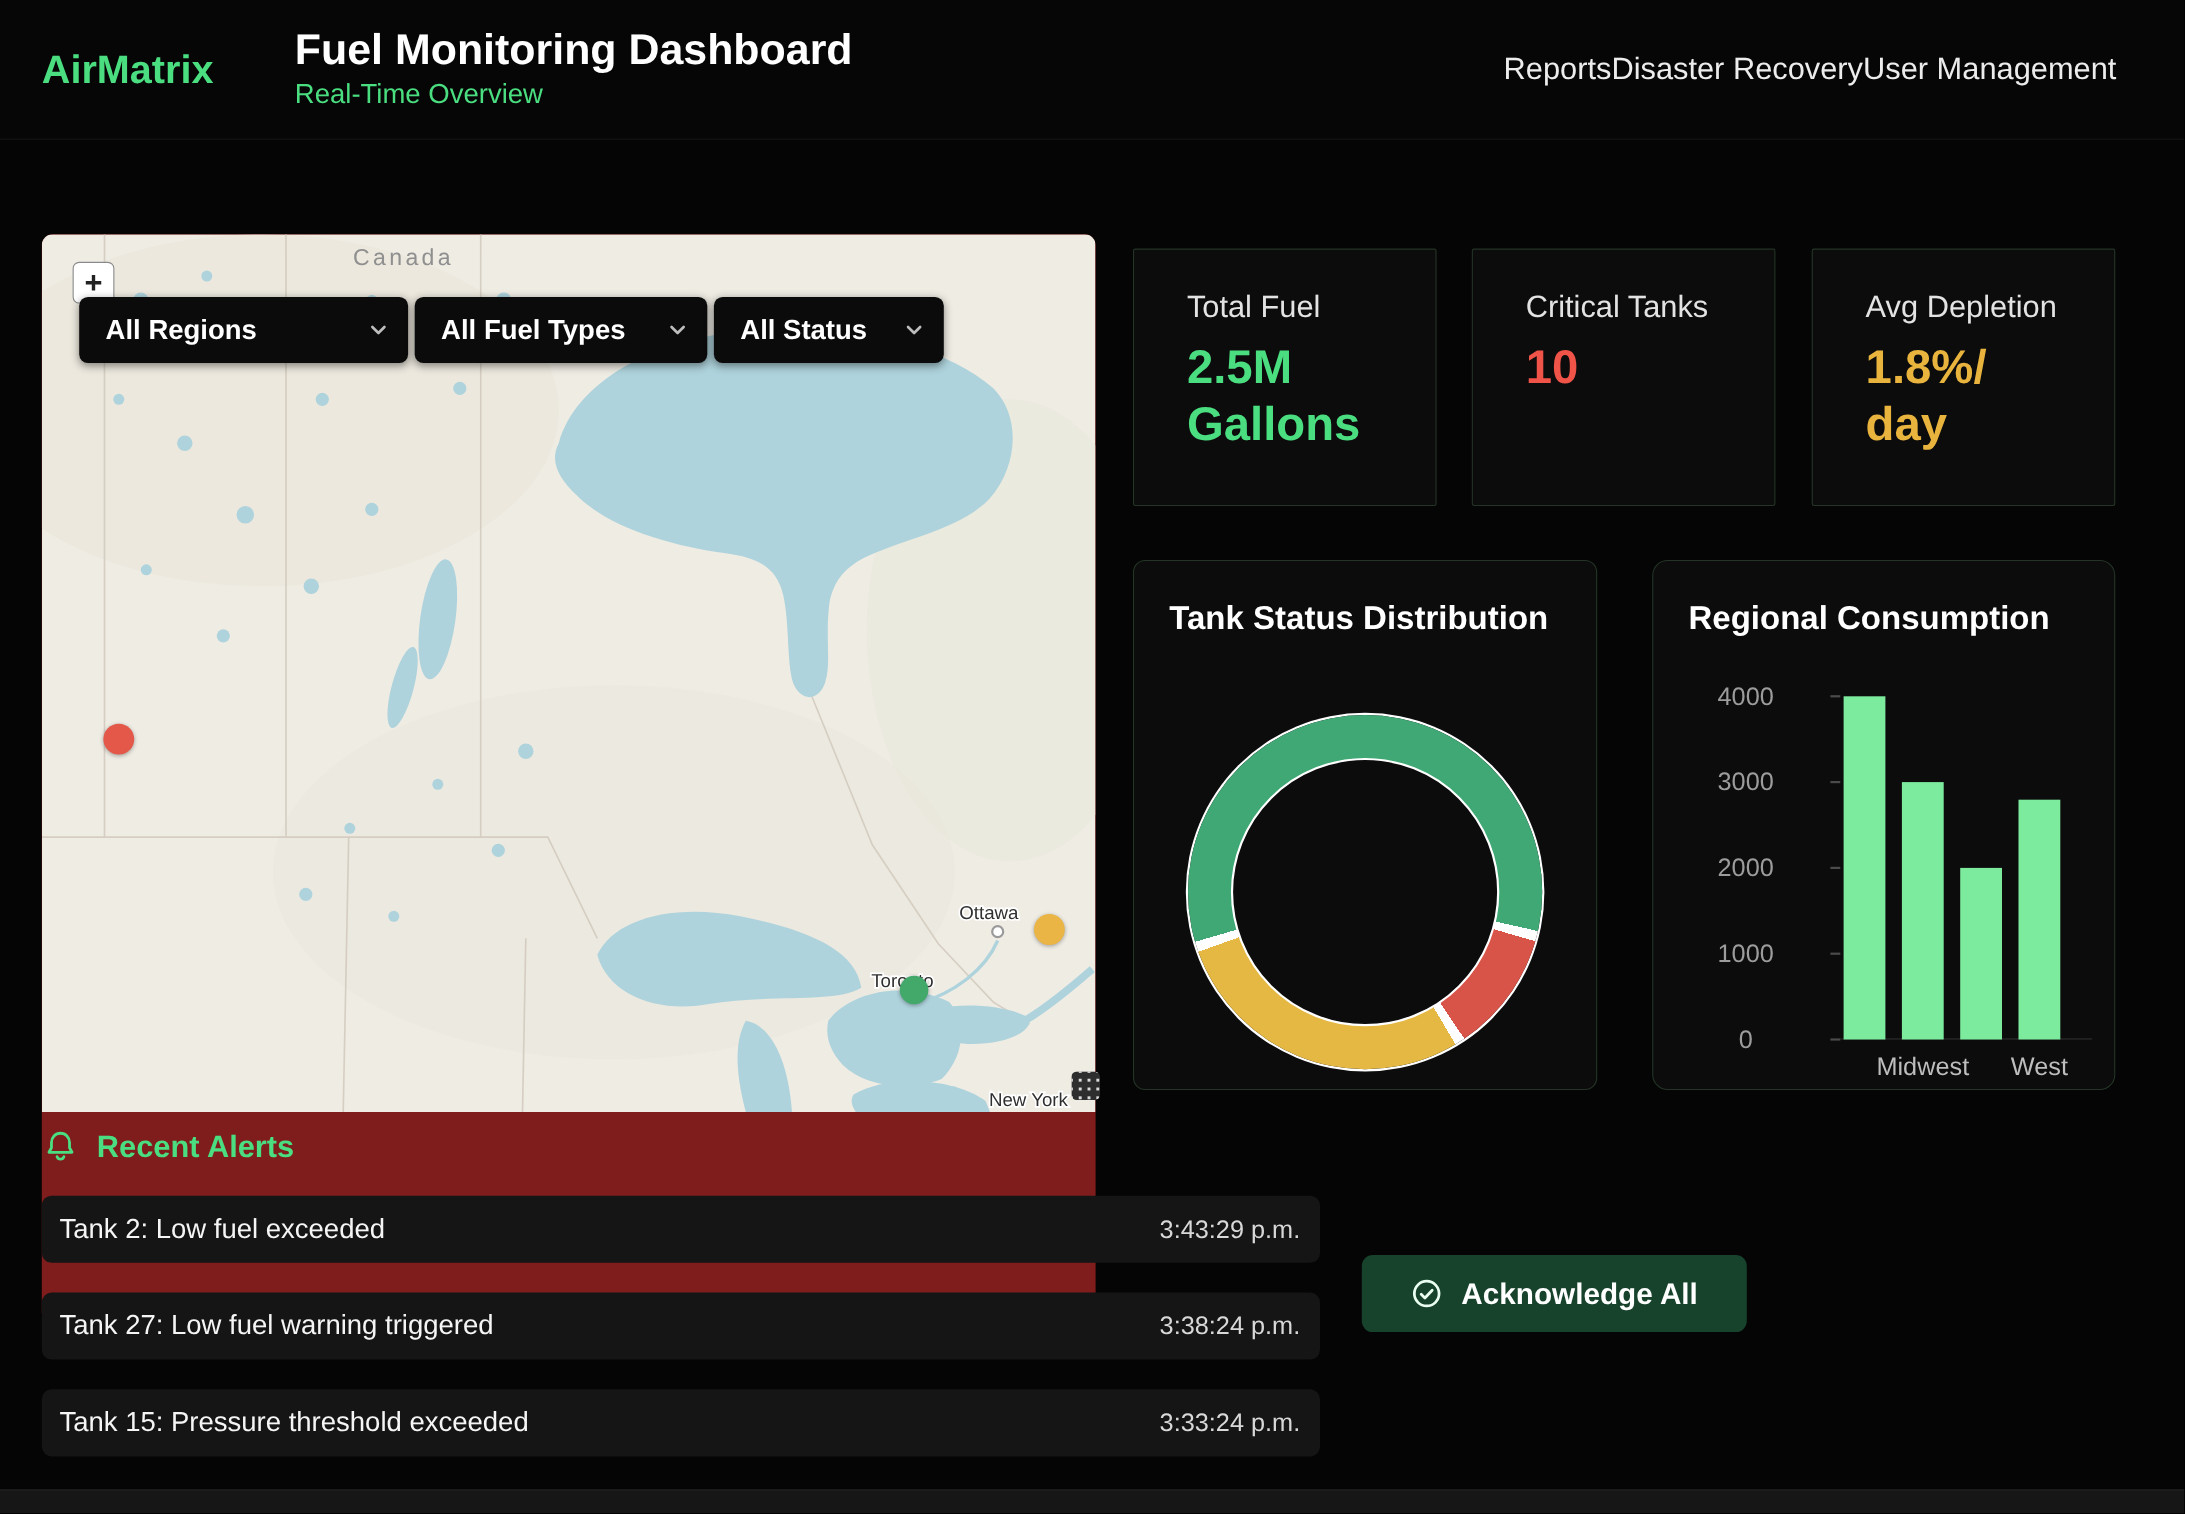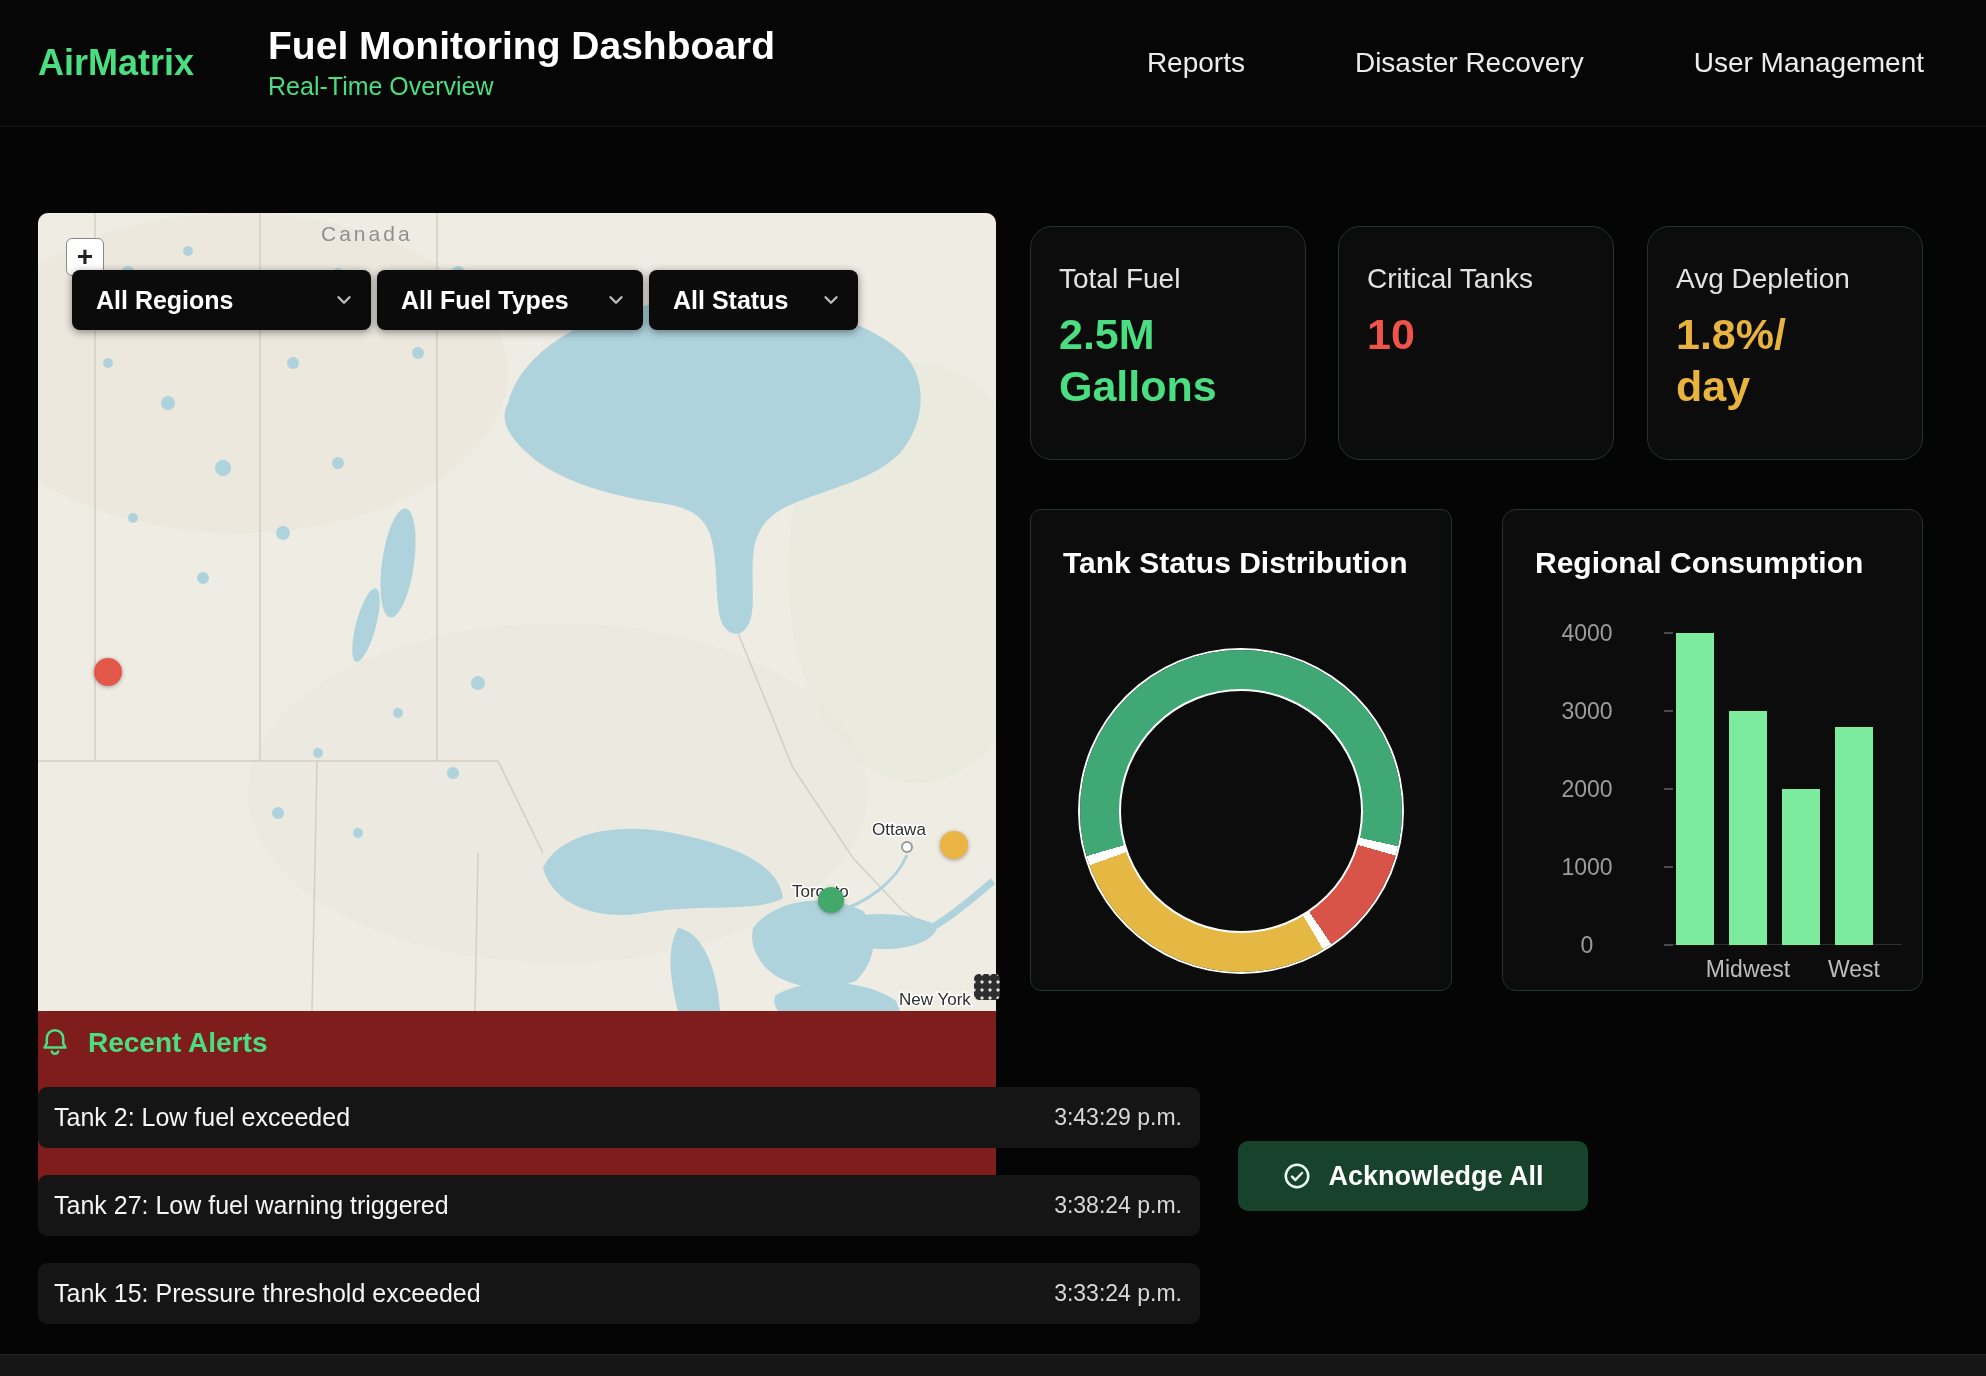--- a/index.html
+++ b/index.html
@@ -12,21 +12,21 @@
   
   .header{
     position:absolute;left:0;top:0;width:100%;height:127px;
     background:#060606;border-bottom:1px solid #161616;
     display:flex;align-items:center;padding:0 62px 0 38px;
   }
   .logo{font-size:36px;font-weight:700;color:#4ade80;cursor:pointer;}
   .title-block{margin-left:74px;}
   .page-title{margin:0;font-size:39px;font-weight:700;color:#fff;line-height:1.1;}
   .page-subtitle{margin-top:5px;font-size:25px;color:#4ade80;font-weight:500;}
-  .nav{margin-left:auto;display:flex;gap:110px;}
+  .nav{margin-left:auto;display:flex;}
   .nav a{font-size:28px;color:#ececec;text-decoration:none;cursor:pointer;white-space:nowrap;}
   
   .map-panel{
     position:absolute;left:38px;top:193px;width:958px;height:990px;
     border-radius:10px;overflow:hidden;background:#7f1d1d;margin-top:20px;
   }
   .map-svg{position:absolute;inset:0;display:block;}
   .zoom-ctl{position:absolute;left:28px;top:25px;z-index:2;}
   .zoom-btn{
     width:38px;height:38px;background:#fff;border:1.5px solid #8a8a8a;border-radius:6px;
@@ -48,21 +48,21 @@
   .marker.m-green{left:780px;top:674px;width:26px;height:26px;}
   .map-grip{
     position:absolute;right:2px;bottom:4px;width:26px;height:26px;border-radius:5px;
     background:#2e2e2e;z-index:6;cursor:pointer;
     background-image:radial-gradient(#d9d9d9 1.5px,transparent 1.7px);
     background-size:8px 8px;background-position:4px 4px;
   }
   
   .stat-card{
     position:absolute;top:226px;width:276px;height:234px;background:#0c0c0c;
-    border:1px solid #243527;border-radius:22px;padding:36px 28px;
+    border:1px solid #243527;border-radius:2px;padding:36px 48px;
   }
   .stat-card.s1{left:1030px}.stat-card.s2{left:1338px}.stat-card.s3{left:1647px}
   .stat-label{font-size:28px;color:#e3e3e3;font-weight:500;}
   .stat-value{margin-top:14px;font-size:43px;font-weight:800;line-height:1.2;white-space:pre-line;}
   
   .chart-card{
     position:absolute;top:509px;height:482px;background:#0c0c0c;
     border:1px solid #243527;border-radius:14px;overflow:hidden;
   }
   .chart-card.c1{left:1030px;width:422px;border-radius:11px;}

